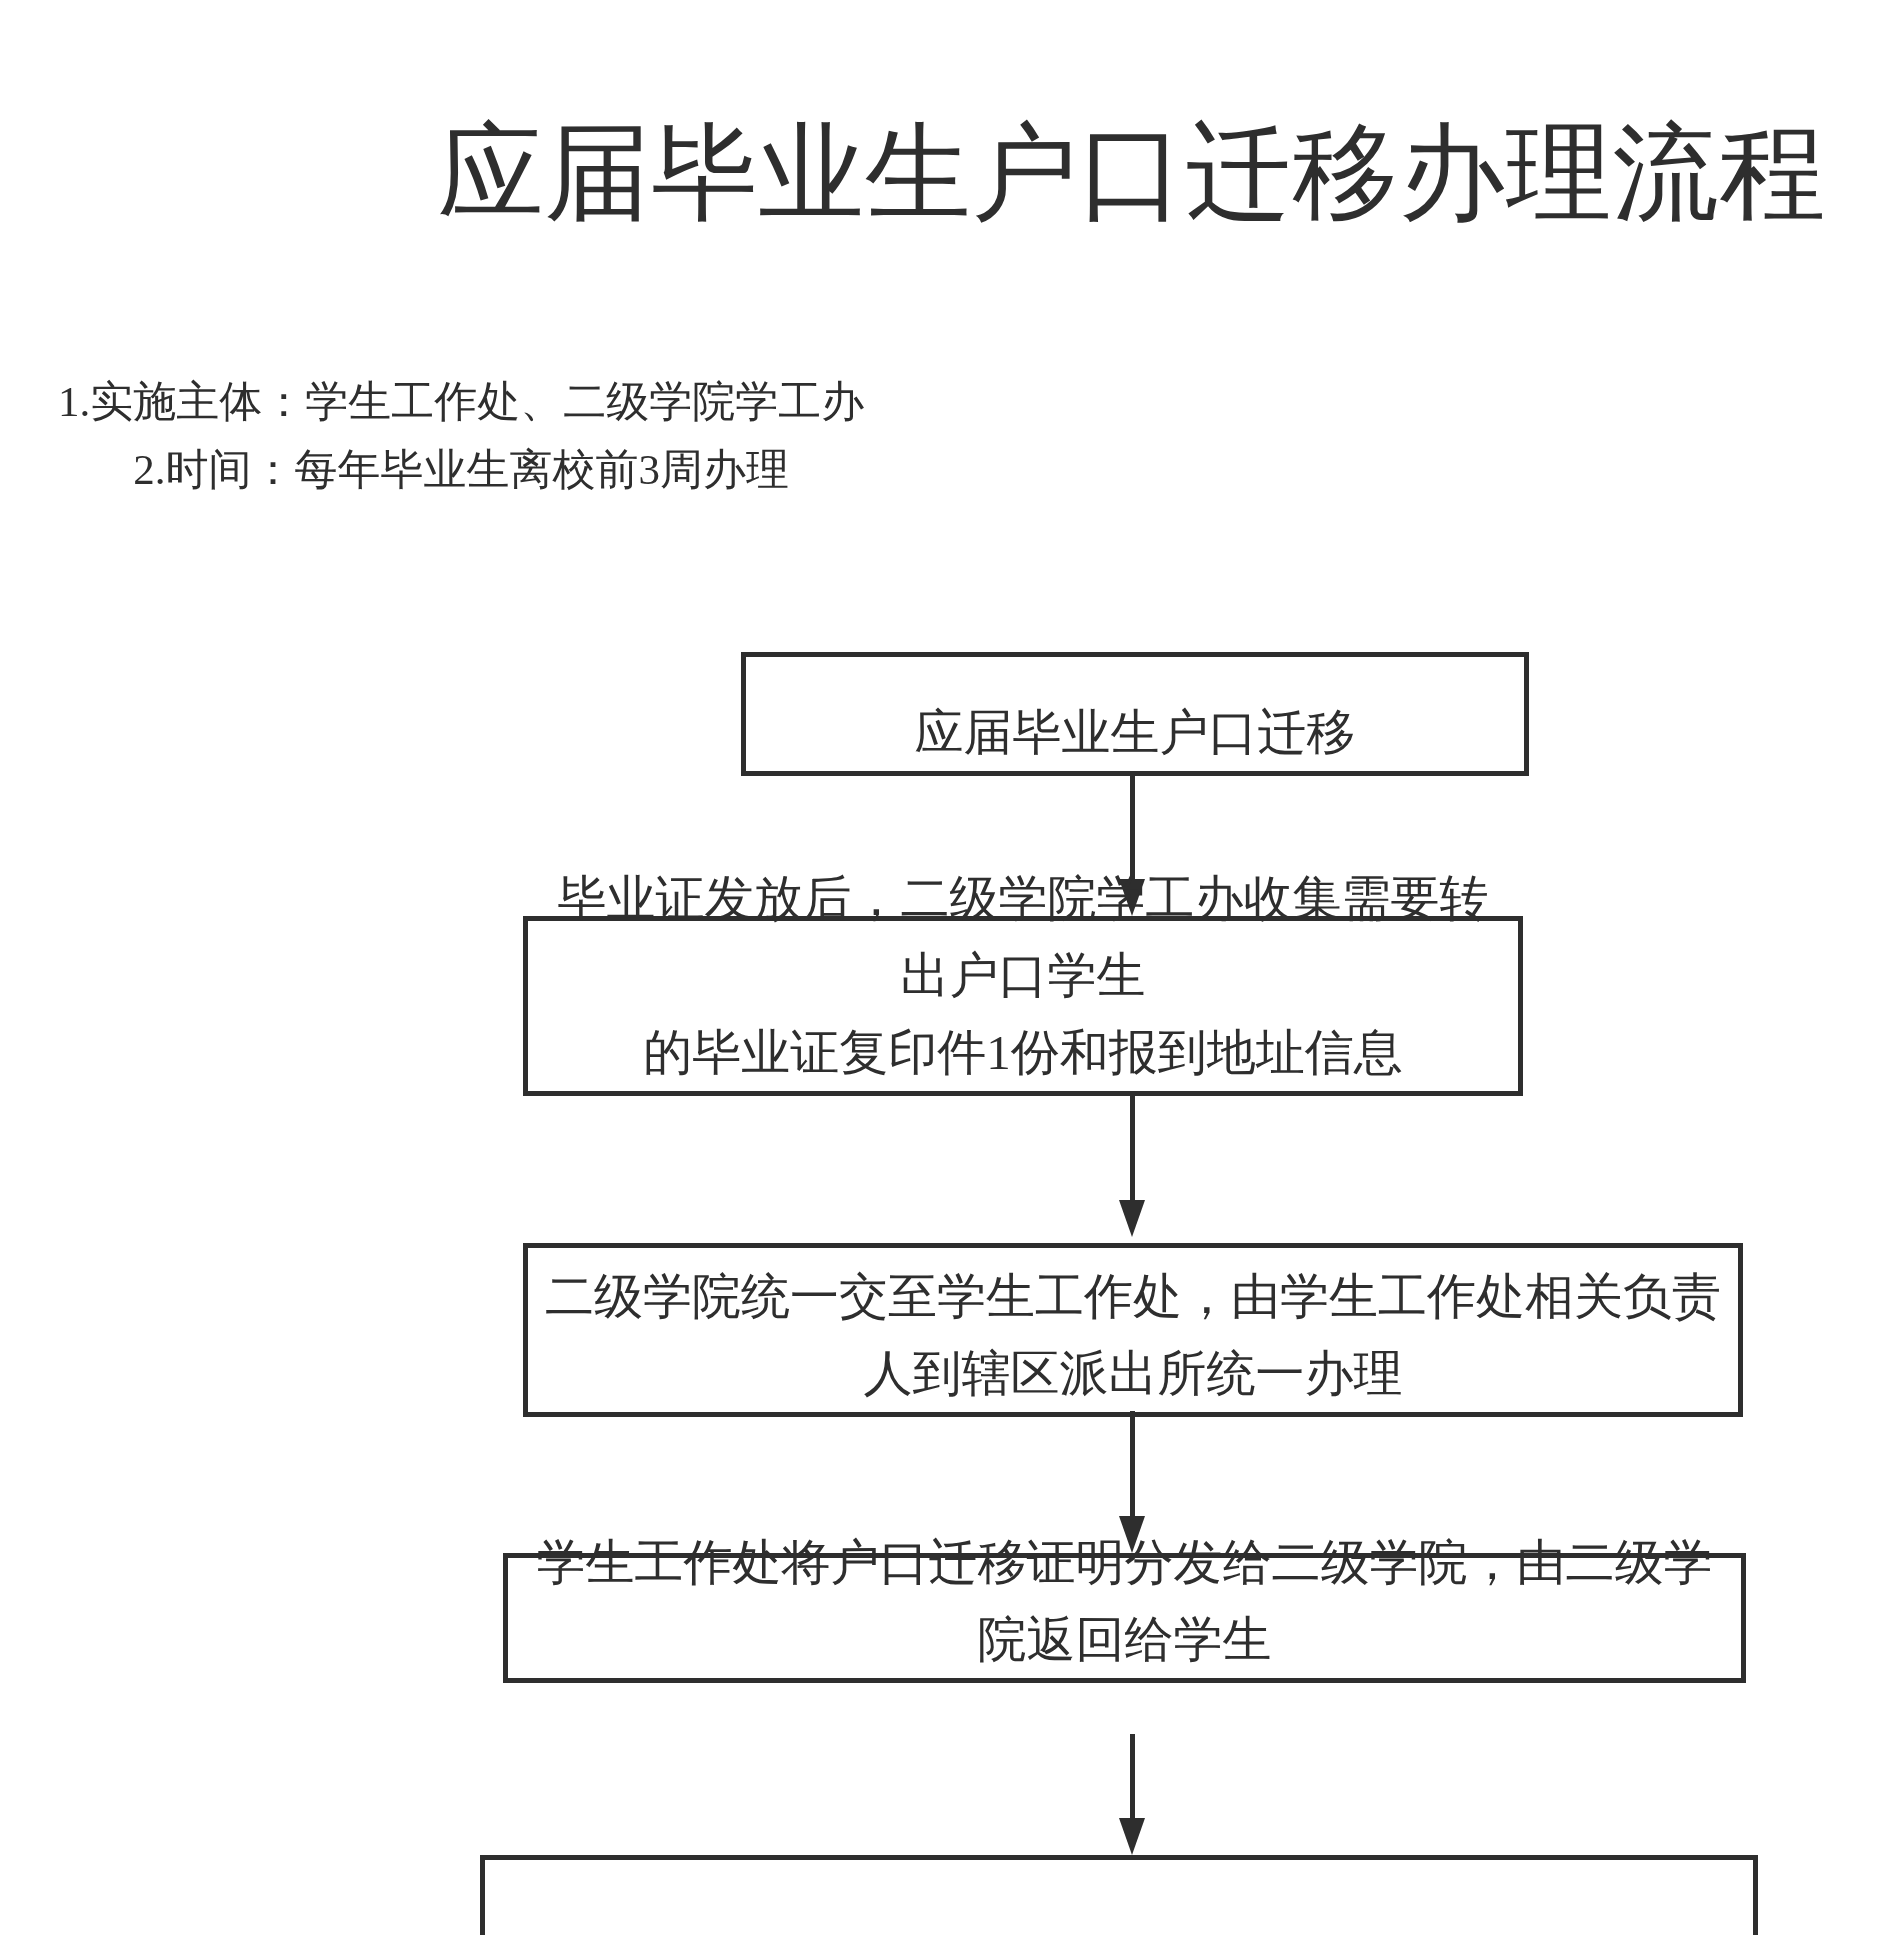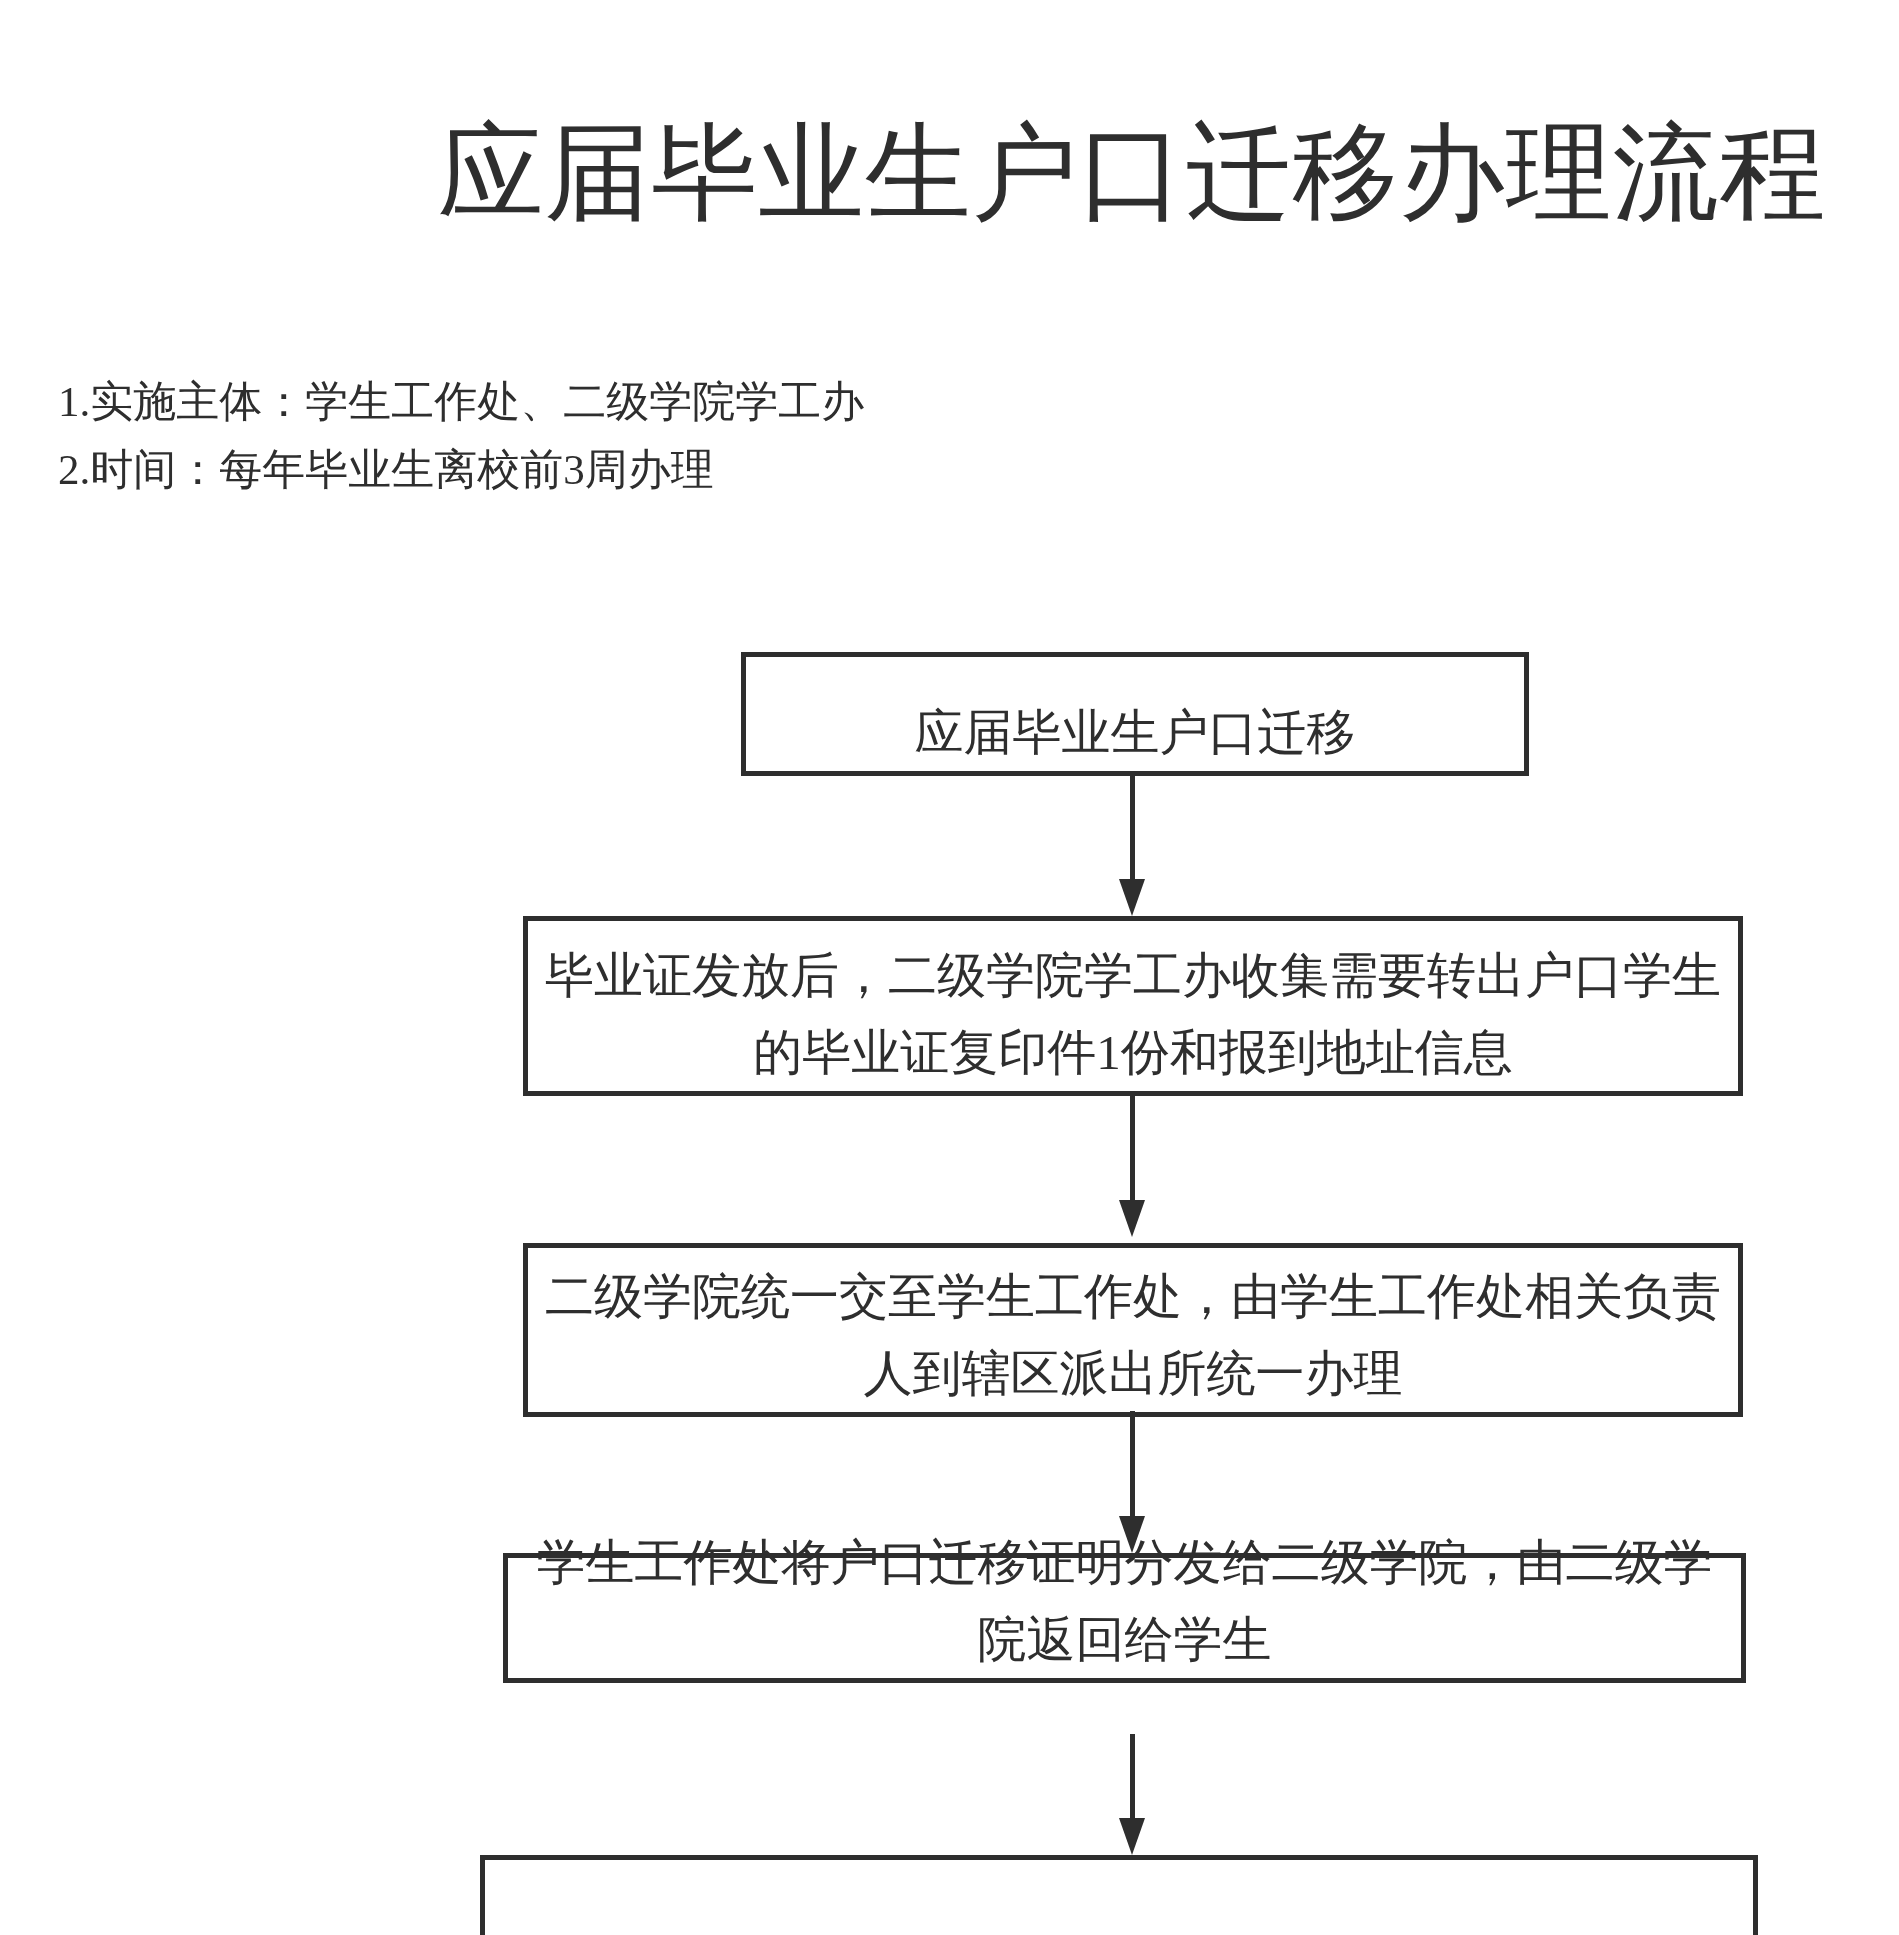--- a/index.html
+++ b/index.html
@@ -29,39 +29,40 @@
   }
   .notes {
     position: absolute;
     left: 58px;
     top: 368px;
     font-size: 43px;
     line-height: 68px;
   }
   .note-line {
     white-space: nowrap;
+    text-align: center;
   }
   .fbox {
     position: absolute;
     box-sizing: border-box;
     border: 5.4px solid #2e2e2e;
     background: #ffffff;
     display: flex;
     align-items: flex-end;
     justify-content: center;
     text-align: center;
     font-size: 49px;
     line-height: 77px;
   }
   .fbox .box-text {
     white-space: pre-line;
     padding: 0 15.5px;
   }
   .box-start { left: 741px; top: 652px; width: 788px; height: 124px; }
-  .box-step2 { left: 523px; top: 916px; width: 1220px; height: 180px; }
+  .box-step2 { left: 523px; top: 916px; width: 1000px; height: 180px; }
   .box-step3 { left: 523px; top: 1243px; width: 1220px; height: 174px; }
   .box-step4 { left: 503px; top: 1553px; width: 1243px; height: 130px; }
   .box-end   { left: 480px; top: 1855px; width: 1278px; height: 175px; }
 
   .connector { position: absolute; }
   .arrow-shaft {
     position: absolute;
     left: 1130px;
     width: 4.6px;
     background: #2e2e2e;

